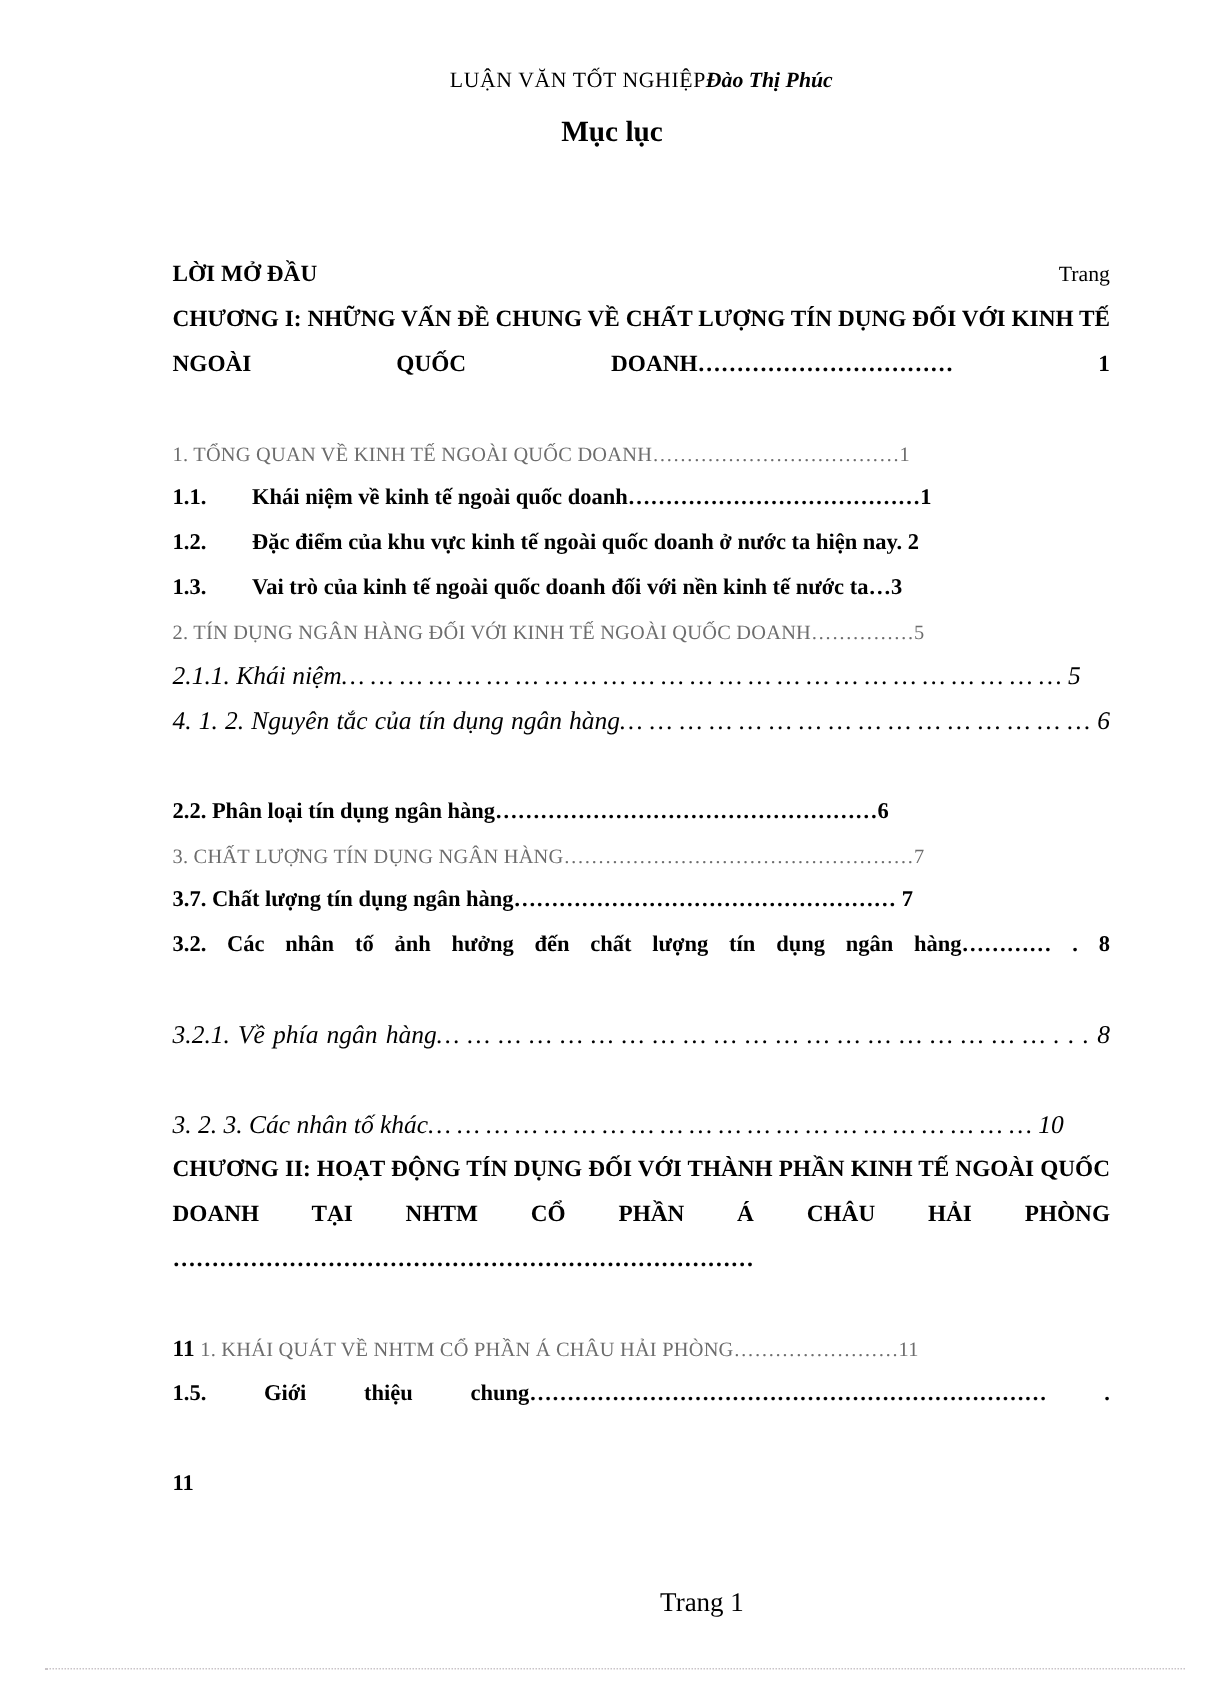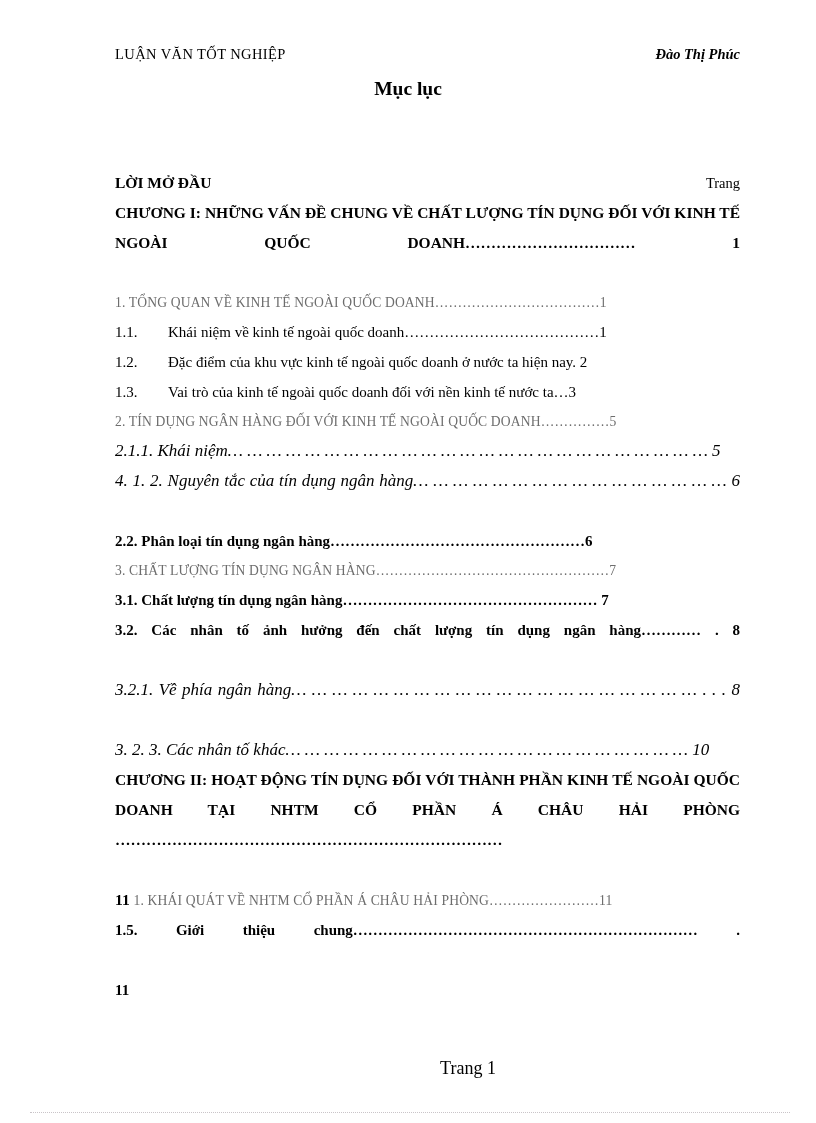--- a/index.html
+++ b/index.html
@@ -24,21 +24,21 @@
     box-sizing: border-box;
   }
 
   
   .runhead {
     position: absolute;
     left: 115px;
     top: 46px;
     width: 625px;
     display: flex;
-    justify-content: space-between;
+    justify-content: center;
     align-items: baseline;
   }
   .runhead-left {
     font-size: 14.5px;
     letter-spacing: 0.4px;
     white-space: nowrap;
   }
   .runhead-right {
     font-weight: bold;
     font-style: italic;
@@ -105,21 +105,21 @@
 
   
   .lvl-bold {
     font-weight: bold;
     font-size: 15px;
     line-height: 30px;
   }
 
   .hang {
     display: flex;
-    font-weight: normal;
+    font-weight: bold;
     font-size: 15px;
     line-height: 30px;
   }
   .hang .num {
     width: 53px;
     flex: 0 0 53px;
   }
   .hang .txt {
     flex: 1 1 auto;
   }
@@ -219,21 +219,21 @@
 
 
     <div class="lvl-italic nowrapline">2.1.1. Khái niệm… … … … … … … … … … … … … … … … … … … … … … … … … 5</div>
 
     <div class="lvl-italic">4. 1. 2. Nguyên tắc của tín dụng ngân hàng… … … … … … … … … … … … … … … … 6</div>
 
     <div class="lvl-bold">2.2. Phân loại tín dụng ngân hàng……………………………………………6</div>
 
     <div class="lvl-light">3. CHẤT LƯỢNG TÍN DỤNG NGÂN HÀNG……………………………………………7</div>
 
-    <div class="lvl-bold">3.1. Chất lượng tín dụng ngân hàng…………………………………………… 7</div>
+    <div class="lvl-bold">3.7. Chất lượng tín dụng ngân hàng…………………………………………… 7</div>
 
     <div class="lvl-bold justify-spread">3.2. Các nhân tố ảnh hưởng đến chất lượng tín dụng ngân hàng………… . 8</div>
 
     <div class="lvl-italic">3.2.1. Về phía ngân hàng… … … … … … … … … … … … … … … … … … … … . . . 8</div>
 
 
     <div class="lvl-italic nowrapline">3. 2. 3. Các nhân tố khác… … … … … … … … … … … … … … … … … … … … … 10</div>
 
     <div class="lvl-chapter">CHƯƠNG II: HOẠT ĐỘNG TÍN DỤNG ĐỐI VỚI THÀNH PHẦN KINH TẾ NGOÀI QUỐC DOANH TẠI NHTM CỔ PHẦN Á CHÂU HẢI PHÒNG     …………………………………………………………………</div>
 

